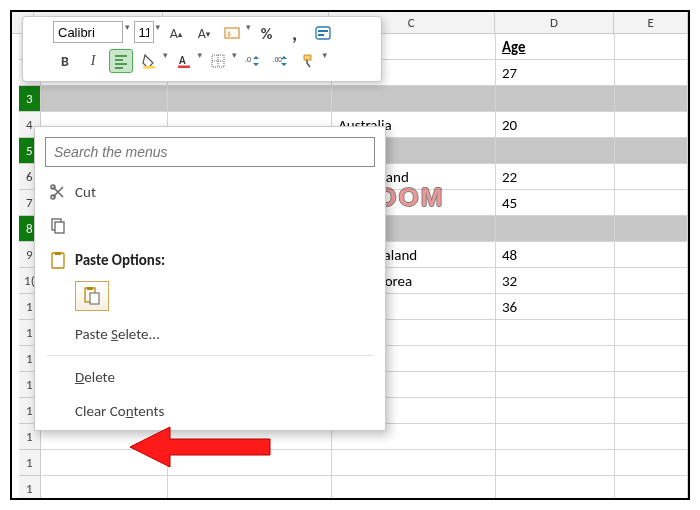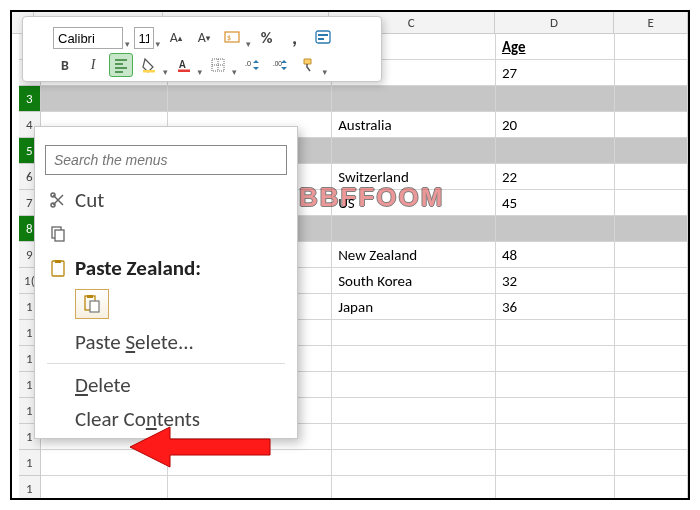--- a/index.html
+++ b/index.html
@@ -95,21 +95,21 @@
     top: 4px;
     left: 10px;
     width: 360px;
     background: #fff;
     border: 1px solid #c8c8c8;
     border-radius: 4px;
     box-shadow: 2px 3px 8px rgba(0,0,0,0.2);
     padding: 4px 6px;
     z-index: 10;
   }
-  .tb-row { display: flex; align-items: flex-end; height: 28px; gap: 4px; padding-left: 24px; }
+  .tb-row { display: flex; align-items: flex-start; height: 28px; gap: 4px; padding-left: 24px; }
   .fontbox, .sizebox {
     border: 1px solid #aaa;
     height: 22px;
     font-size: 13px;
     padding: 0 4px;
     background:#fff;
   }
   .fontbox { width: 70px; }
   .sizebox { width: 20px; }
   .tb-btn {
@@ -121,44 +121,44 @@
   }
   .tb-btn.active { background:#c8e6c9; border:1px solid #4caf50;}
   .tb-btn svg { width:16px; height:16px; }
   .dd { font-size:9px; color:#666; margin-left:-2px;}
 
   
   .ctxmenu {
     position: absolute;
     top: 114px;
     left: 22px;
-    width: 264px;
+    width: 352px;
     background: #fff;
     border: 1px solid #c8c8c8;
     box-shadow: 3px 4px 10px rgba(0,0,0,0.25);
-    padding: 14px 0 2px 0;
+    padding: 6px 0 2px 0;
     z-index: 20;
   }
   .searchwrap { padding: 4px 10px 8px 10px; }
   .searchbox {
     width: 100%;
     height: 30px;
     border: 1px solid #888;
     padding: 0 8px;
     font-size: 14px;
     color: #777;
     font-style: italic;
   }
   .menuitem {
     display: flex;
     align-items: center;
     height: 34px;
     padding: 0 14px;
     color: #444;
-    font-size: 21px;
+    font-size: 15px;
   }
   .menuitem .micon {
     width: 26px;
     display:flex;
     align-items:center;
     color:#666;
   }
   .menuitem .micon svg { width:18px; height:18px; }
   .menuitem .mlabel { flex:1; }
   .menuitem.bold .mlabel { font-weight:bold; color:#222;}
@@ -486,21 +486,21 @@
           </svg>
         </span>
     </div>
     <div class="menuitem bold">
       <span class="micon">
           <svg viewBox="0 0 18 18">
             <rect x="3" y="2" width="12" height="15" rx="1" fill="none" stroke="#b8860b" stroke-width="1.3"></rect>
             <rect x="6" y="1" width="6" height="3" fill="#b8860b"></rect>
           </svg>
         </span>
-      <span class="mlabel">Paste Zealand:</span>
+      <span class="mlabel">Paste Options:</span>
     </div>
     <div class="pasteopts">
       <span class="pasteicon">
         <svg viewBox="0 0 20 20">
             <rect x="3" y="2" width="10" height="14" fill="none" stroke="#b8860b" stroke-width="1.3"></rect>
             <rect x="8" y="7" width="9" height="11" fill="#fff" stroke="#777" stroke-width="1.2"></rect>
             <rect x="5" y="1" width="6" height="3" fill="#b8860b"></rect>
           </svg>
       </span>
     </div>

